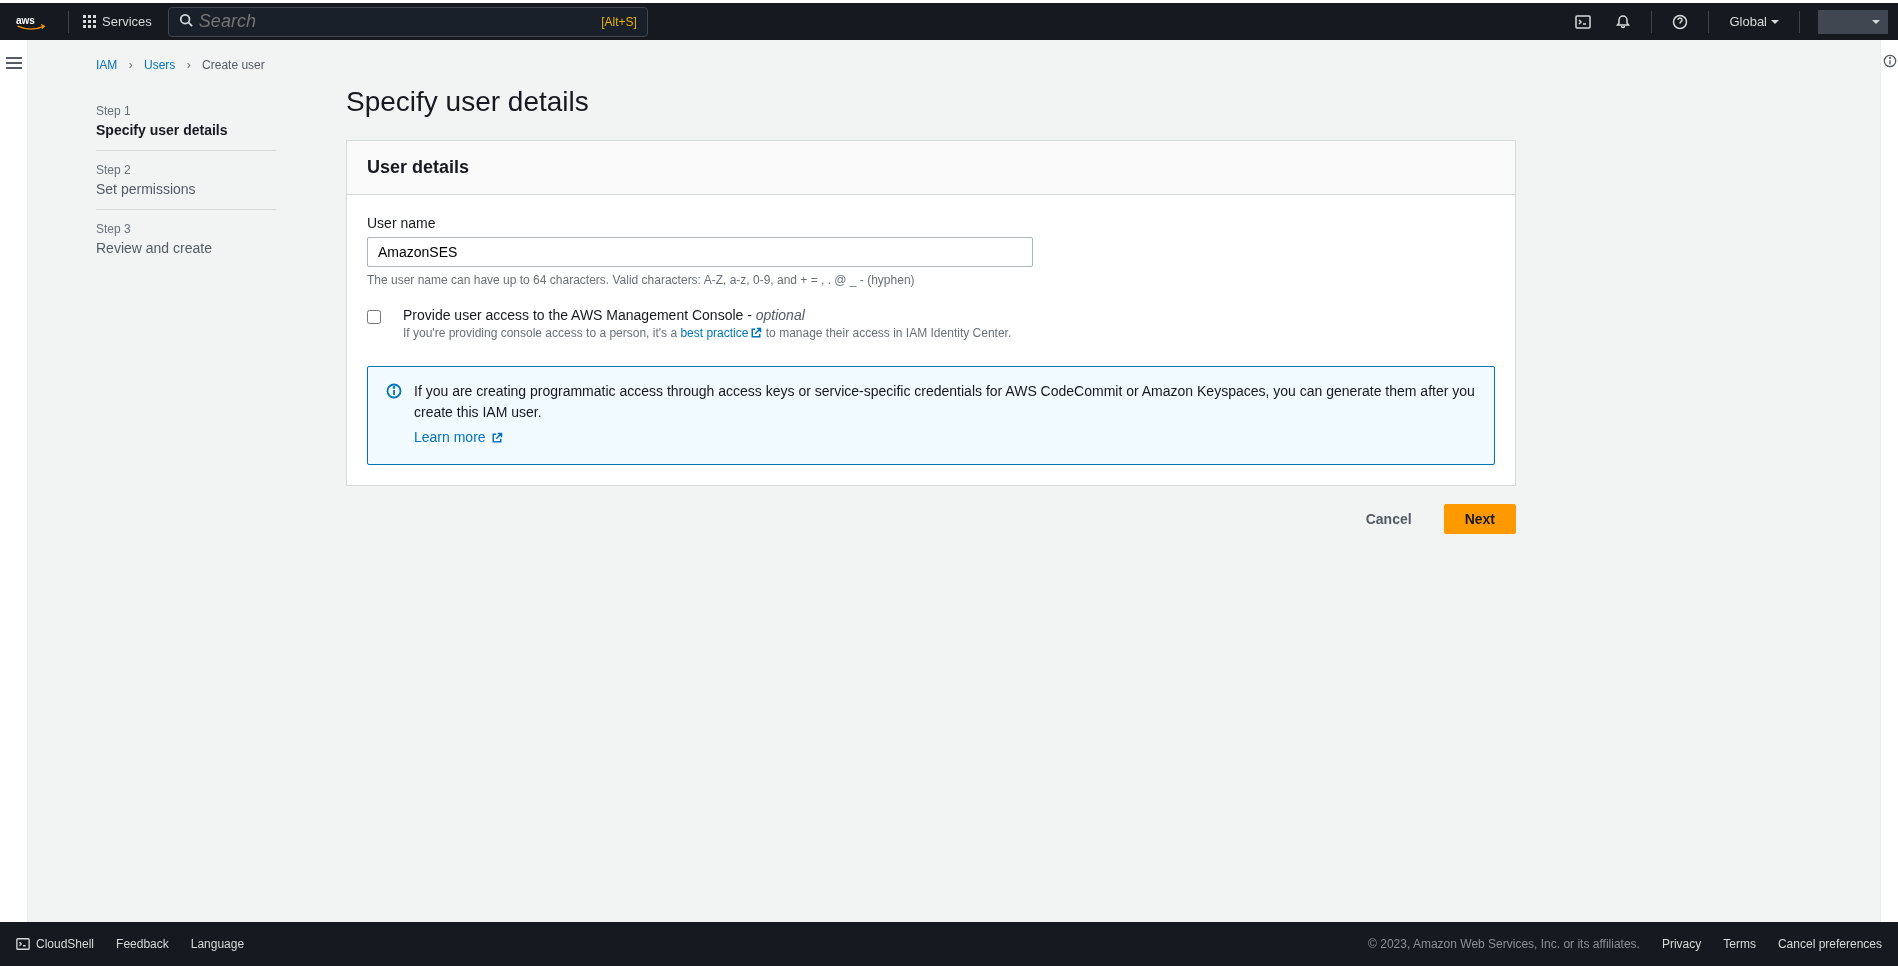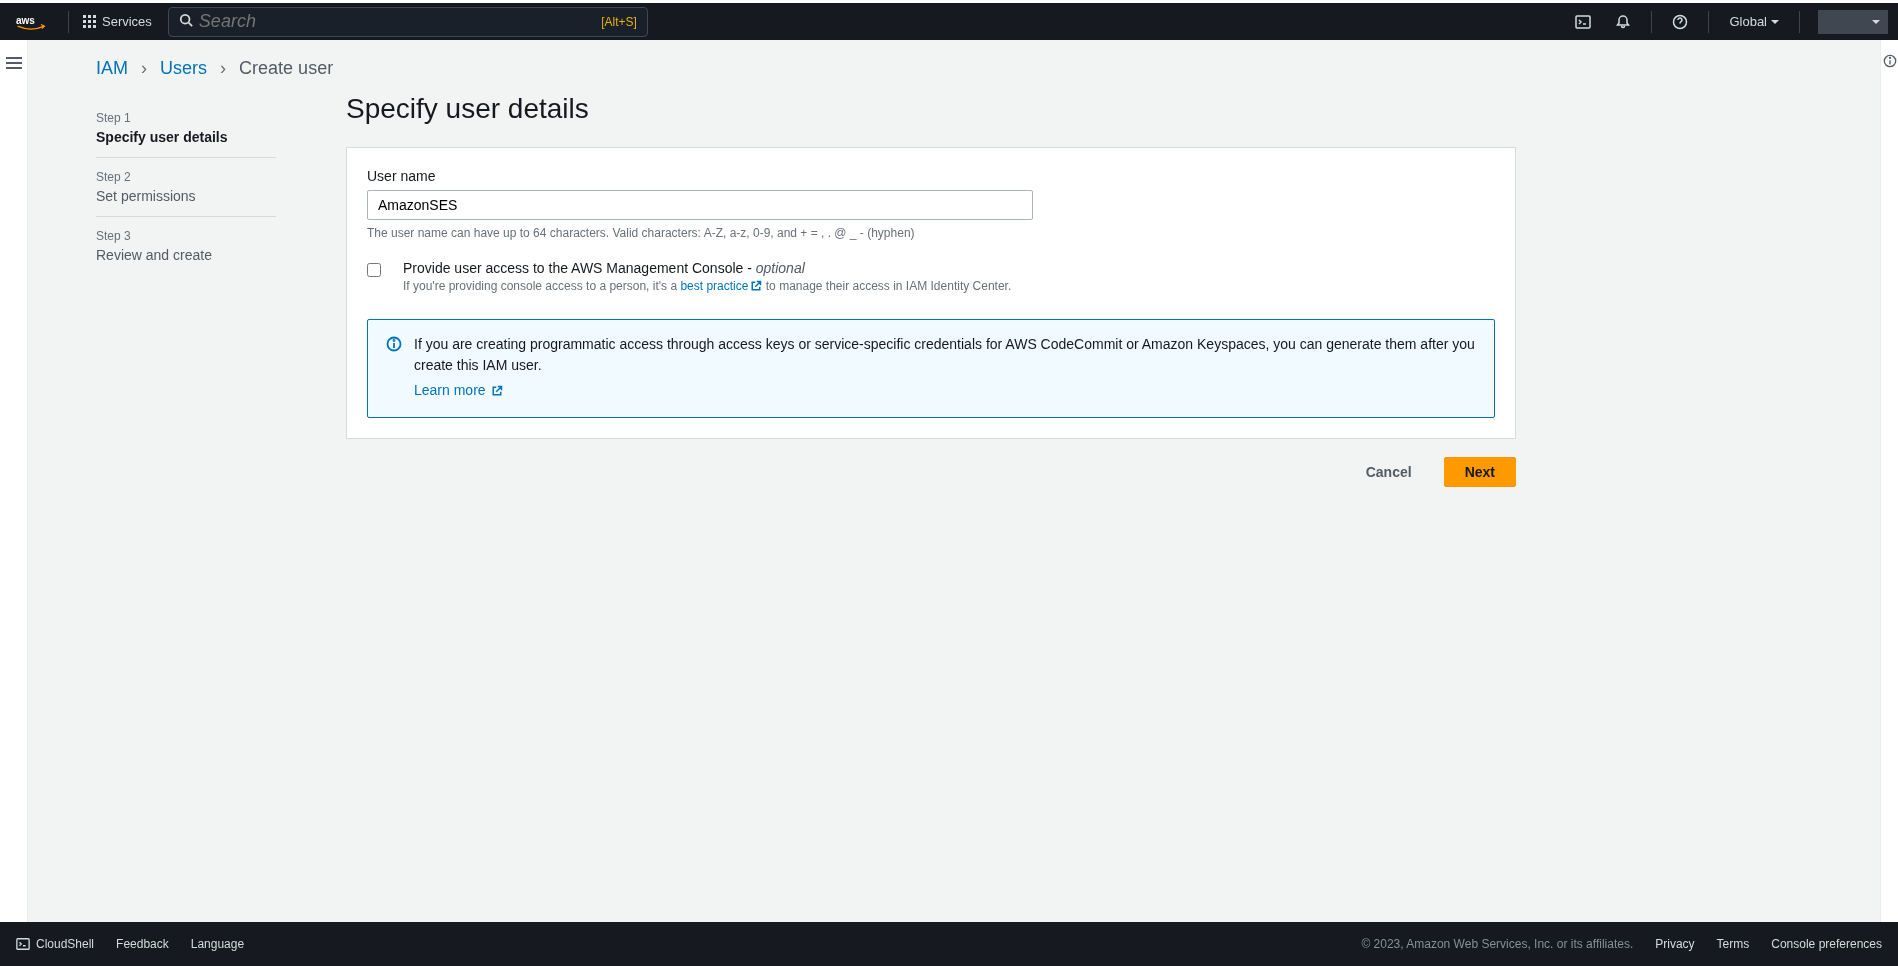--- a/index.html
+++ b/index.html
@@ -25,21 +25,21 @@
 
 
 .shell { display: flex; height: calc(100vh - 40px - 27px - 3px); }
 .side-toggle { width: 28px; border-right: 1px solid #eaeded; display: flex; align-items: flex-start; justify-content: center; padding-top: 14px; }
 .hamburger { cursor: pointer; }
 .hamburger div { width: 16px; height: 2px; background: #545b64; margin: 3px 0; }
 .content { flex: 1; background: #f2f3f3; overflow: auto; padding: 0; }
 .rgutter { width: 18px; background: #fff; border-left: 1px solid #eaeded; display: flex; align-items: flex-start; justify-content: center; padding-top: 14px; }
 
 
-.crumbs { padding: 18px 40px 0 68px; font-size: 18px; }
+.crumbs { padding: 18px 40px 0 68px; font-size: 12px; }
 .crumbs a { color: #0073bb; text-decoration: none; cursor: pointer; }
 .crumbs .sep { color: #687078; margin: 0 8px; }
 .crumbs .cur { color: #545b64; }
 
 
 .cols { display: flex; padding: 14px 40px 30px 68px; gap: 70px; }
 .steps { width: 180px; flex-shrink: 0; padding-top: 6px; }
 .step { padding: 12px 0; border-bottom: 1px solid #d5dbdb; }
 .step:last-child { border-bottom: none; }
 .step-n { font-size: 12px; color: #687078; margin-bottom: 4px; }
@@ -180,20 +180,23 @@
         <div class="step">
           <div class="step-n">Step 3</div>
           <div class="step-t">Review and create</div>
         </div>
       </div>
 
       <div class="main-col">
         <h1 class="page-title">Specify user details</h1>
 
         <div class="panel">
+          <div class="panel-head">
+            <h2>User details</h2>
+          </div>
           <div class="panel-body">
             <label class="field-label">User name</label>
             <input class="text-input" type="text" value="AmazonSES" style="">
             <div class="hint">The user name can have up to 64 characters. Valid characters: A-Z, a-z, 0-9, and + = , . @ _ - (hyphen)</div>
 
             <div class="chk-row">
               <input type="checkbox" style="">
               <div>
                 <div class="chk-label">
                   <span>Provide user access to the AWS Management Console - </span><em>optional</em>
@@ -250,14 +253,14 @@
         <path d="M4 6l2 2-2 2M8 10h3"></path>
       </svg>
     <span>CloudShell</span>
   </div>
   <div class="fitem">Feedback</div>
   <div class="fitem">Language</div>
   <div class="spacer"></div>
   <div class="copy">© 2023, Amazon Web Services, Inc. or its affiliates.</div>
   <div class="fitem">Privacy</div>
   <div class="fitem">Terms</div>
-  <div class="fitem" style="margin-right:0">Console preferences</div>
+  <div class="fitem" style="margin-right:0">Cancel preferences</div>
 </div>
 
 </body></html>

